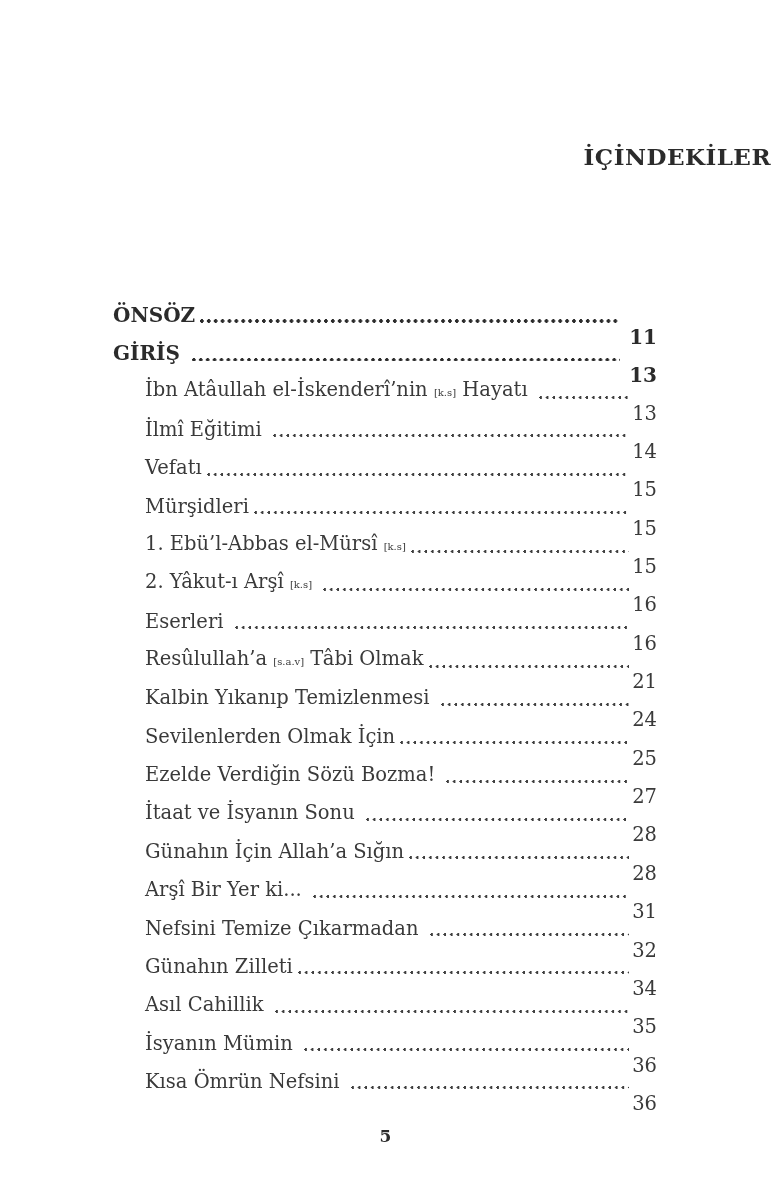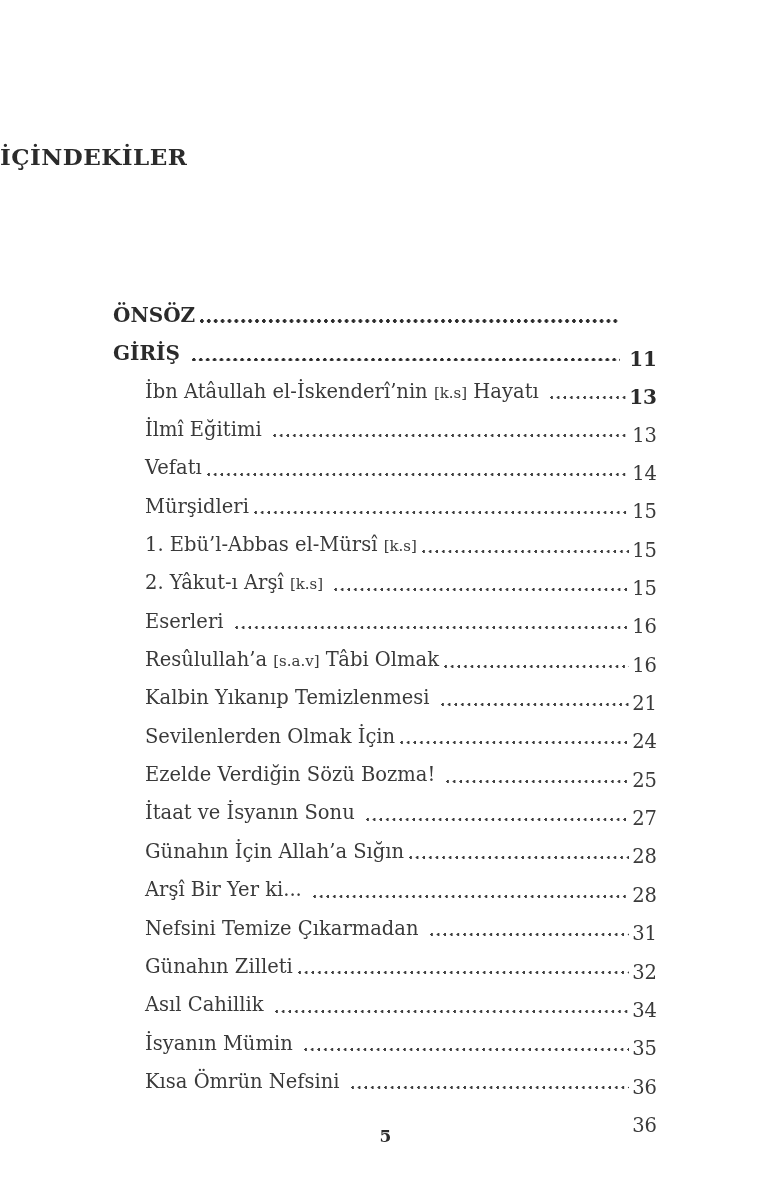--- a/index.html
+++ b/index.html
@@ -13,49 +13,49 @@
   .page {
     position: absolute;
     inset: 0;
     background: #ffffff;
   }
   .title {
     position: absolute;
     top: 143px;
     left: 0;
     width: 100%;
-    text-align: left;
+    text-align: right;
     font-size: 23px;
     font-weight: bold;
     letter-spacing: 0.5px;
     color: #2b2b2b;
   }
   .toc {
     position: absolute;
     top: 296px;
     left: 113px;
     right: 114px;
   }
   .toc-row {
     display: flex;
-    align-items: flex-start;
+    align-items: center;
     height: 38.35px;
     line-height: 38.35px;
     font-size: 19.5px;
     color: #3a3a3a;
     white-space: nowrap;
   }
   .toc-row.bold {
     font-weight: bold;
     color: #2b2b2b;
     font-size: 20px;
   }
   .toc-row.indent { padding-left: 32px; }
   .toc-label { white-space: pre; }
-  .seg-small { font-size: 15px; }
+  .seg-small { font-size: 10px; }
   .toc-dots {
     flex: 1 1 auto;
     align-self: flex-end;
     height: 3.4px;
     margin: 0 3px 11.5px 5px;
     background-image: radial-gradient(circle at 1.7px 1.7px, #3f3f3f 1.35px, rgba(0,0,0,0) 1.6px);
     background-size: 6.6px 3.4px;
     background-repeat: repeat-x;
   }
   .toc-row.bold .toc-dots {

